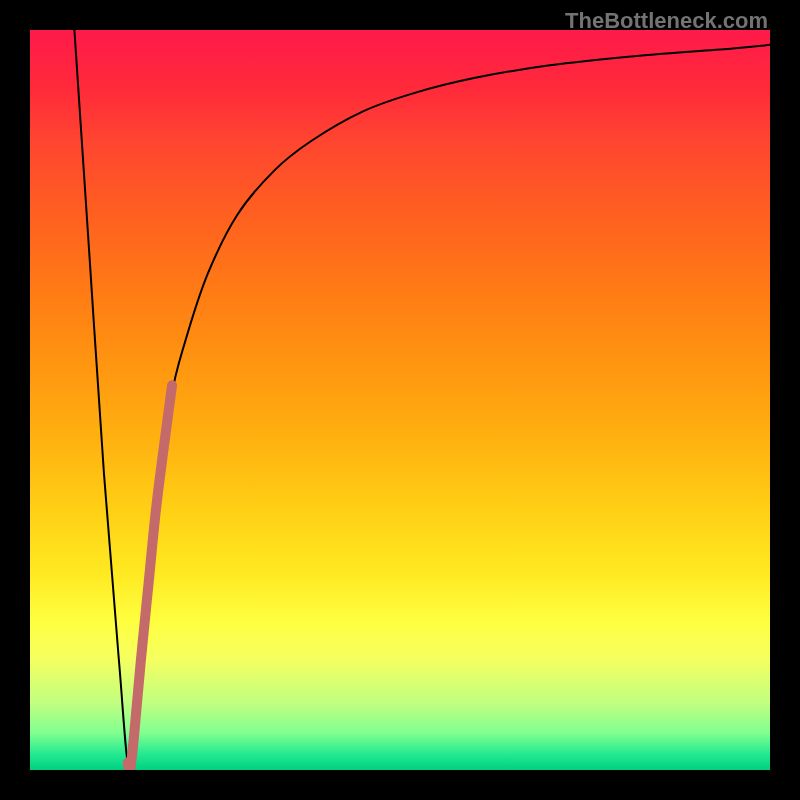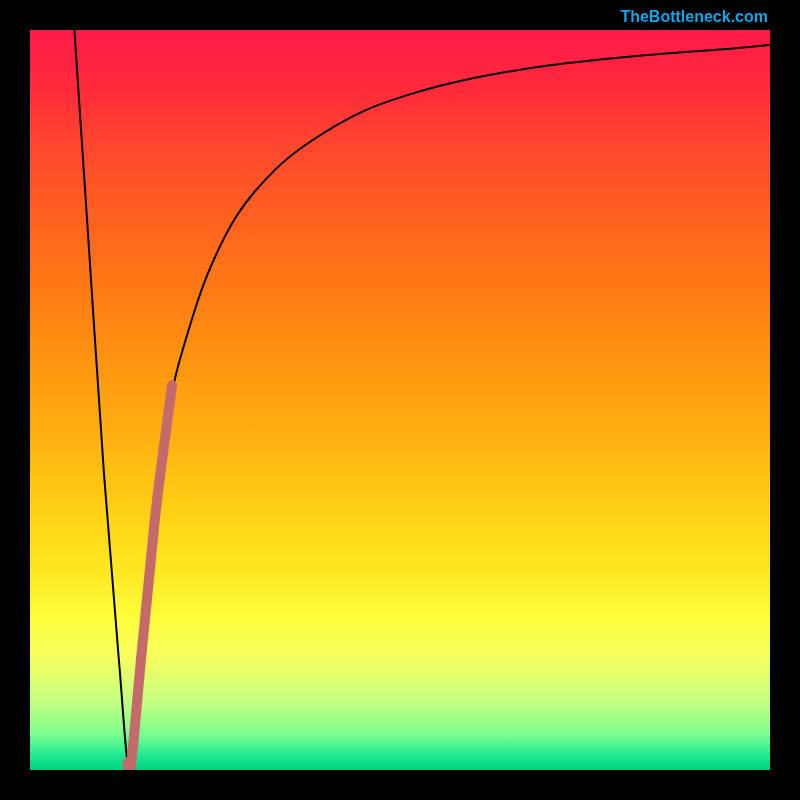--- a/index.html
+++ b/index.html
@@ -47,22 +47,22 @@
         #80ff90 95%,
         #20e890 98%,
         #00d080 100%
       );
     }
 
     .watermark {
       position: absolute;
       top: 8px;
       right: 32px;
-      color: #0ea5e9;
-      font-size: 16px;
+      color: #737373;
+      font-size: 22px;
       font-weight: bold;
       z-index: 10;
     }
 
     .curve-overlay {
       position: absolute;
       top: 30px;
       left: 30px;
       width: 740px;
       height: 740px;

